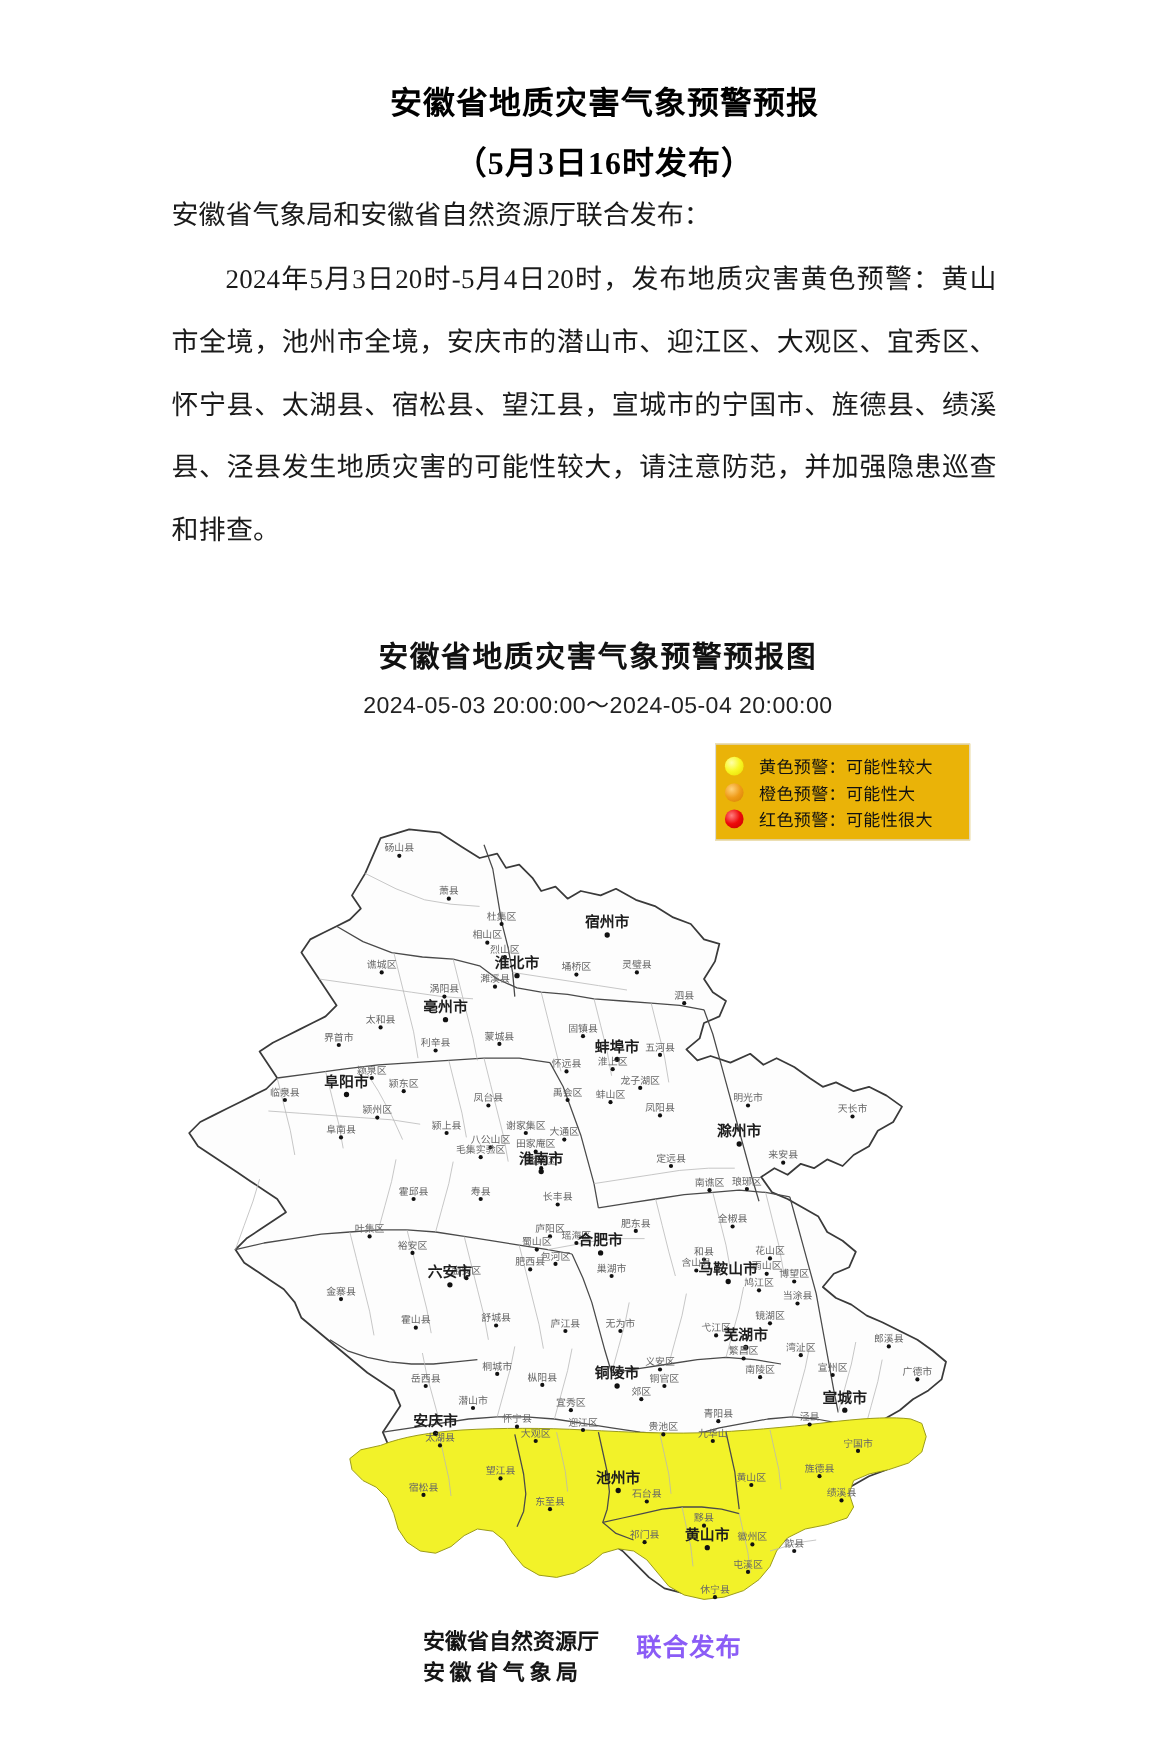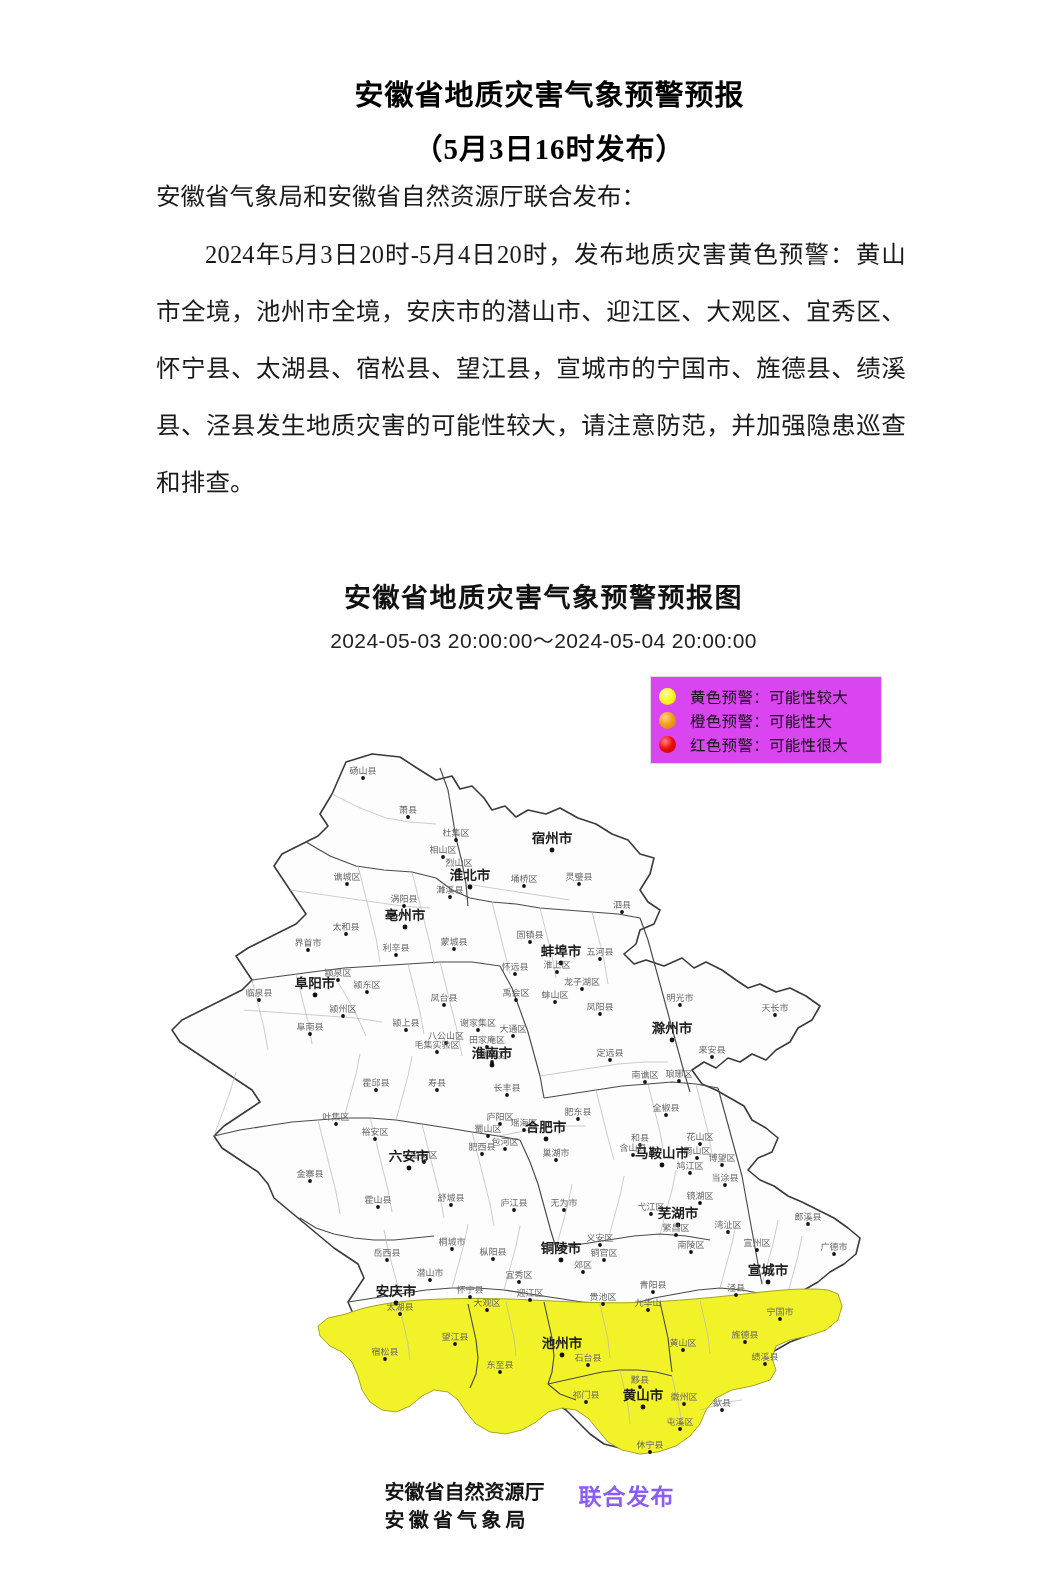--- a/index.html
+++ b/index.html
@@ -79,21 +79,21 @@
     font-size: 21px;
     letter-spacing: 0.4px;
     color: #222;
     margin-top: 6px;
   }
 
   
   .legend {
     position: absolute;
     left: 650px; top: 98px;
-    background: #d946ef;
+    background: #eab308;
     border: 1px solid #dcdcd8;
     padding: 7px 10px 7px 8px;
     box-sizing: border-box;
     width: 232px;
   }
   .legend-row {
     display: flex;
     align-items: center;
     height: 24px;
   }

